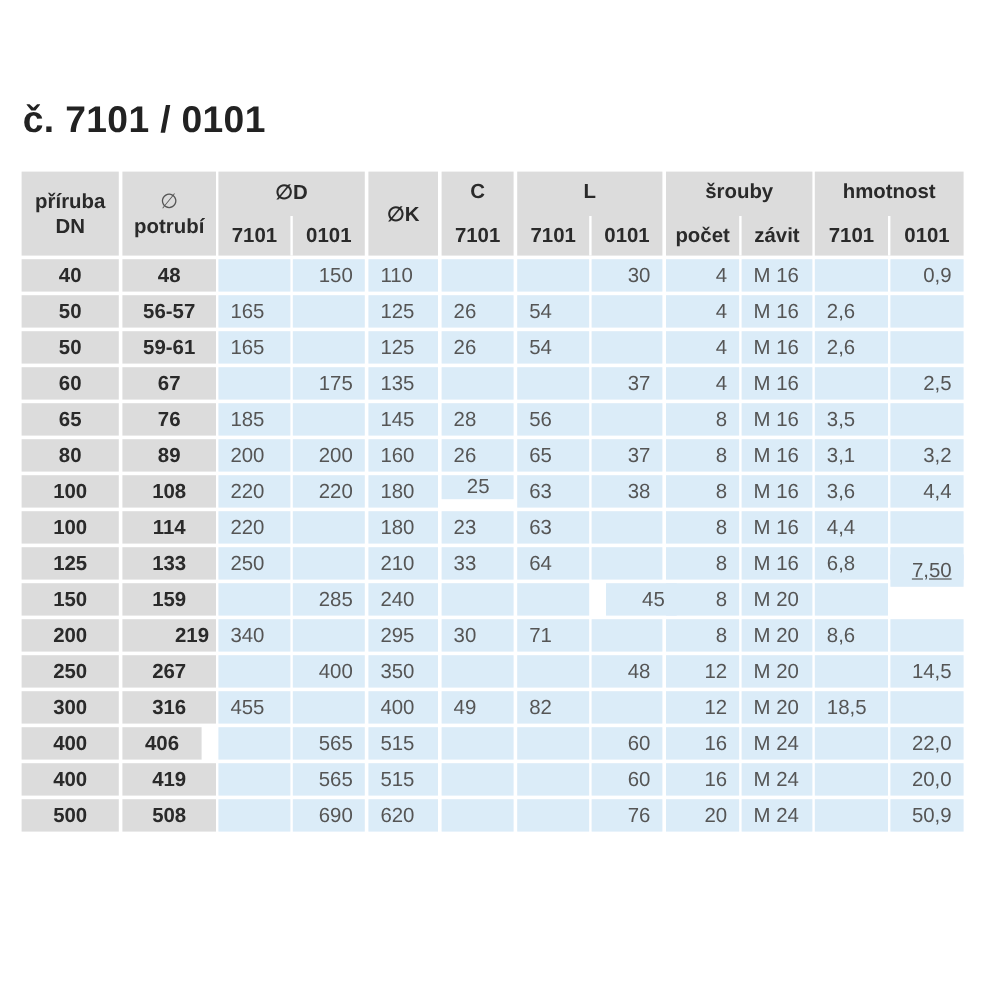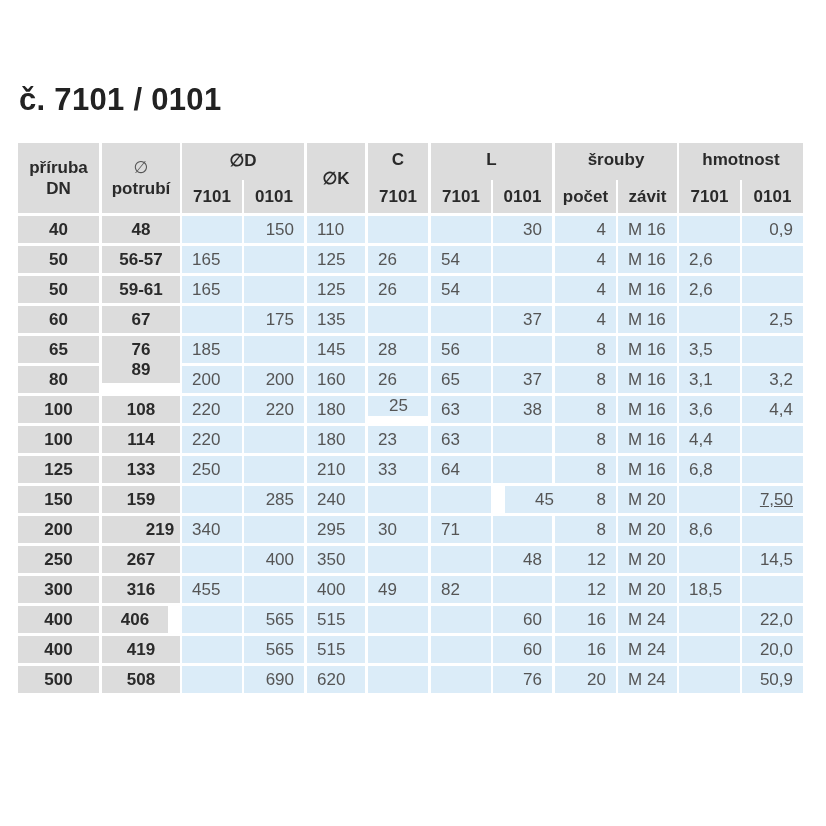--- a/index.html
+++ b/index.html
@@ -251,21 +251,21 @@
           <span>3,5</span>
         </div>
         <div class="cell val" style="left: 742px; top: 336px; width: 61px; height: 27px;">
           <span></span>
         </div>
       </div>
       <div>
         <div class="cell key" style="left: 18px; top: 366px; width: 81px; height: 27px;">
           <span>80</span>
         </div>
-        <div class="cell key" style="left: 102px; top: 356px; width: 78px; height: 27px;">
+        <div class="cell key" style="left: 102px; top: 366px; width: 78px; height: 27px;">
           <span>89</span>
         </div>
         <div class="cell val left" style="left: 182px; top: 366px; width: 60px; height: 27px;">
           <span>200</span>
         </div>
         <div class="cell val" style="left: 244px; top: 366px; width: 60px; height: 27px;">
           <span>200</span>
         </div>
         <div class="cell val left" style="left: 307px; top: 366px; width: 58px; height: 27px;">
           <span>160</span>
@@ -433,21 +433,21 @@
         </div>
         <div class="cell val" style="left: 555px; top: 486px; width: 61px; height: 27px;">
           <span>8</span>
         </div>
         <div class="cell val left" style="left: 618px; top: 486px; width: 59px; height: 27px;">
           <span>M 20</span>
         </div>
         <div class="cell val left" style="left: 679px; top: 486px; width: 61px; height: 27px;">
           <span></span>
         </div>
-        <div class="cell val" style="left: 742px; top: 486px; width: 61px; height: 27px; text-decoration: underline;">
+        <div class="cell val" style="left: 742px; top: 462px; width: 61px; height: 27px; text-decoration: underline;">
           <span>7,50</span>
         </div>
       </div>
       <div>
         <div class="cell key" style="left: 18px; top: 516px; width: 81px; height: 27px;">
           <span>200</span>
         </div>
         <div class="cell key" style="left: 102px; top: 516px; width: 78px; height: 27px; padding-left: 38px;">
           <span>219</span>
         </div>

